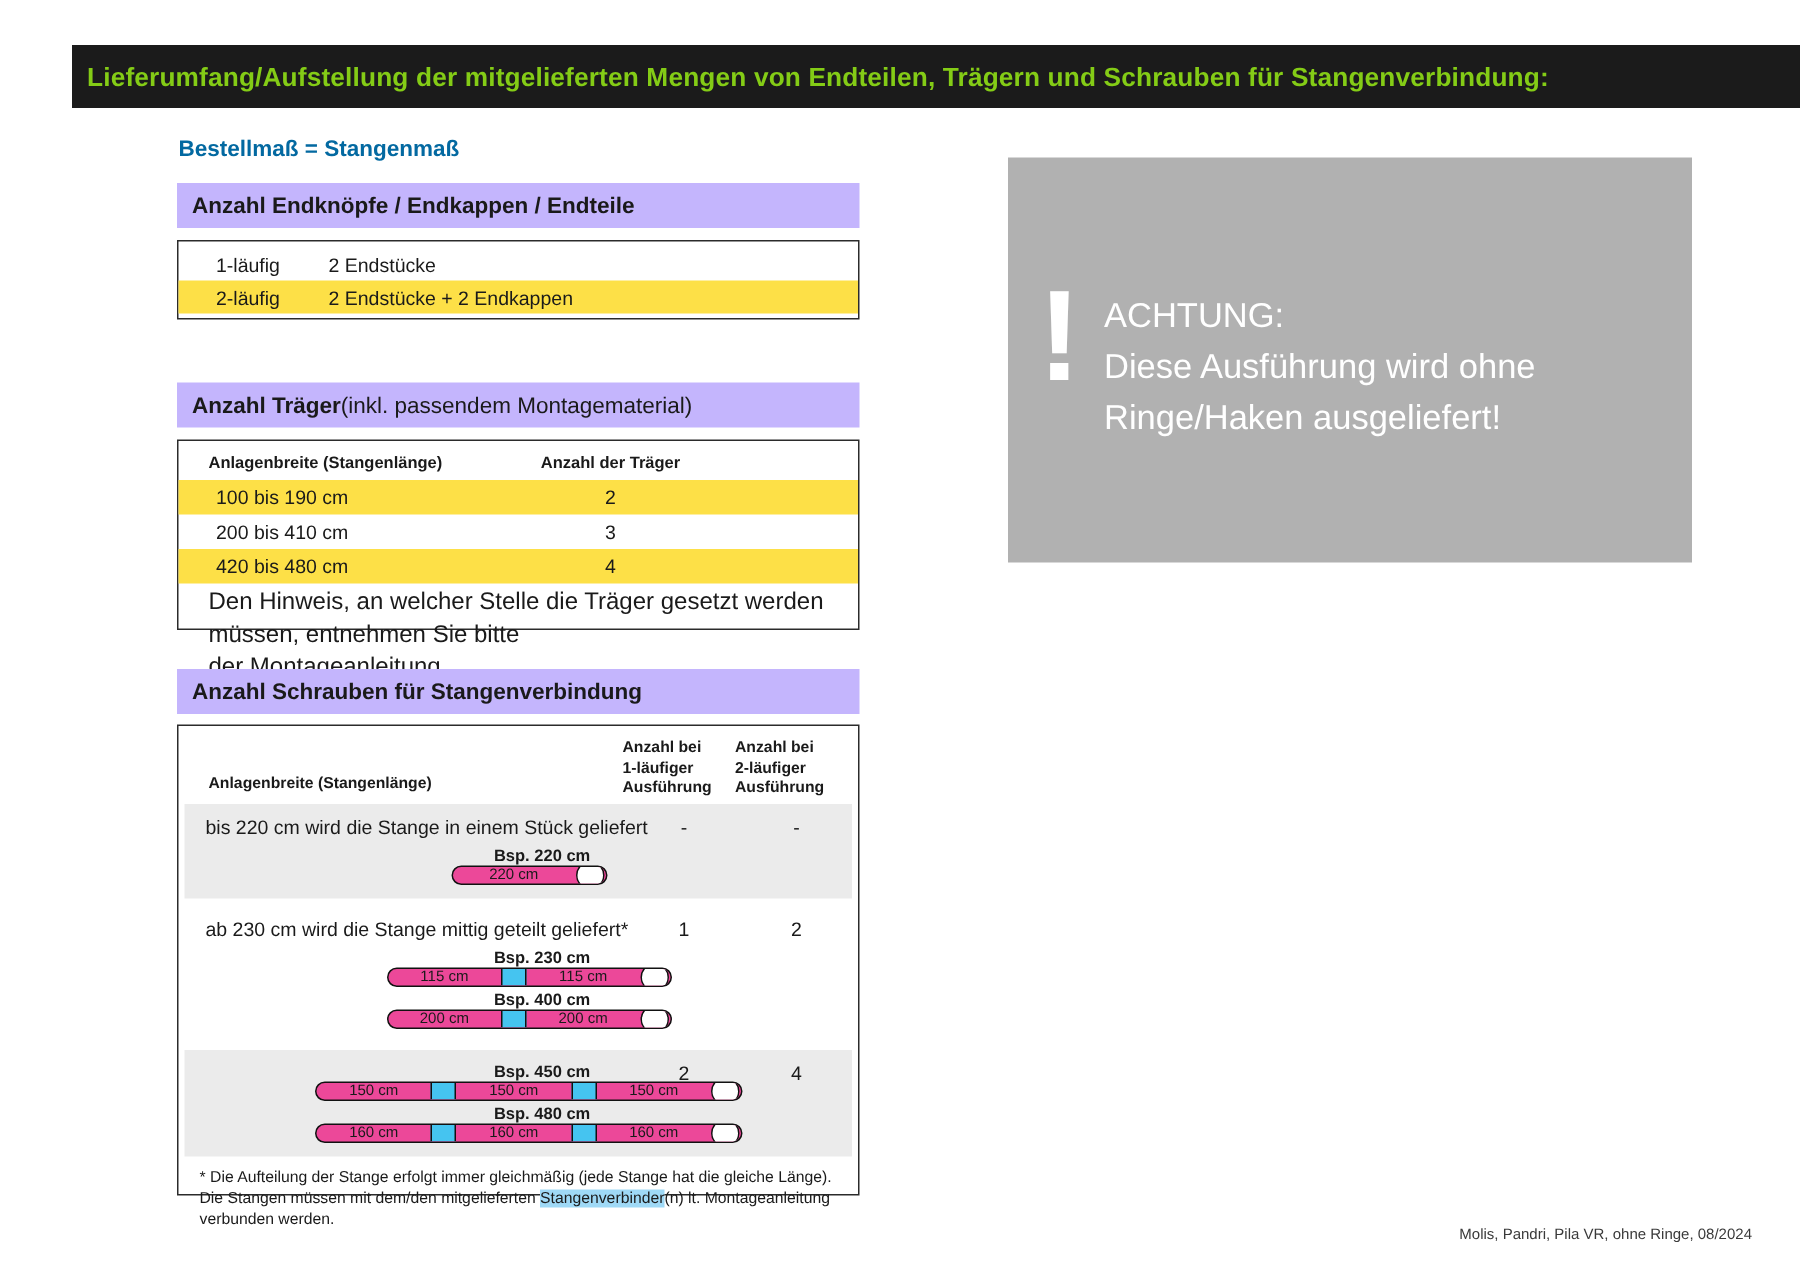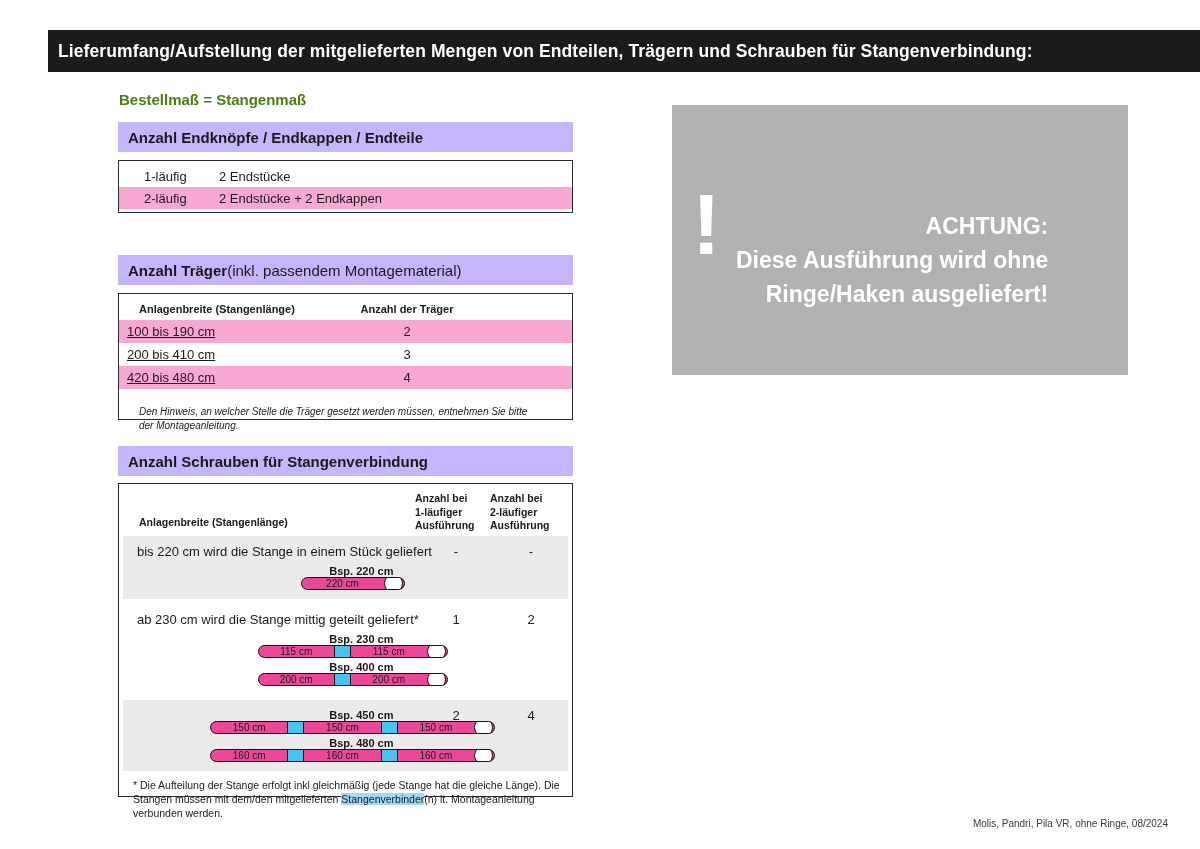--- a/index.html
+++ b/index.html
@@ -2,51 +2,51 @@
 <html><head>
 <meta charset="utf-8">
 <style>
   html,body{margin:0;padding:0;}
   body{
     width:1200px;height:849px;position:relative;background:#ffffff;
     font-family:"Liberation Sans", sans-serif;color:#1a1a1a;overflow:hidden;
   }
   .topbar{
     position:absolute;left:48px;top:30px;width:1152px;height:42px;
-    background:#1b1b1b;color:#ffffff;display:flex;align-items:center;
+    background:#1b1b1b;color:#84cc16;display:flex;align-items:center;
     box-sizing:border-box;padding-left:10px;font-weight:bold;font-size:17.5px;
     letter-spacing:0.1px;
   }
   .subtitle{
-    position:absolute;left:119px;top:91px;color:#4d7c0f;font-weight:bold;font-size:15px;
+    position:absolute;left:119px;top:91px;color:#0369a1;font-weight:bold;font-size:15px;
   }
   .sec-header{
     position:absolute;left:118px;width:455px;height:30px;background:#c4b5fd;
     display:flex;align-items:center;padding-left:10px;box-sizing:border-box;font-size:15px;
   }
   .sec-header .bold{font-weight:bold;}
   .s1{top:122px}.s2{top:255px}.s3{top:446px}
   .box{
     position:absolute;left:118px;width:455px;background:#fff;
     border:1px solid #2b2b2b;box-sizing:border-box;
   }
   
   .t1{top:160px;height:53px;padding-top:4px;}
   .t1row{height:22px;display:flex;align-items:center;font-size:13px;}
   .t1row .lbl{margin-left:25px;width:75px;}
-  .striped{background:#f9a8d4;}
+  .striped{background:#fde047;}
   
   .t2{top:293px;height:127px;}
   .t2 .thead{position:relative;height:26px;font-size:11px;font-weight:bold;}
   .t2 .h1{position:absolute;left:20px;top:9px;}
   .t2 .h2{position:absolute;left:238px;width:100px;text-align:center;top:9px;}
   .t2row{height:23px;position:relative;display:flex;align-items:center;font-size:13px;}
-  .t2row .rng{margin-left:8px;text-decoration:underline;}
+  .t2row .rng{margin-left:25px;}
   .t2row .cnt{position:absolute;left:238px;width:100px;text-align:center;}
-  .t2 .note{font-size:10px;line-height:1.35;padding:16px 20px 0 20px;white-space:pre-line;font-style:italic;}
+  .t2 .note{font-size:16px;line-height:1.35;padding:2px 20px 0 20px;white-space:pre-line;}
   
   .t3{top:483px;height:314px;}
   .t3 .thead{position:relative;height:52px;font-size:10.5px;font-weight:bold;}
   .t3 .h-left{position:absolute;left:20px;bottom:8px;}
   .hcol{position:absolute;top:8px;width:74px;text-align:left;line-height:1.3;white-space:pre-line;}
   .hc1{left:296px}.hc2{left:371px}
   .block{position:relative;margin:0 4px 5px 4px;padding:6px 0 6px 0;}
   .block.gray{background:#ebebeb;}
   .btext{font-size:13px;margin-left:14px;height:20px;line-height:20px;}
   .block .cnt{position:absolute;top:8px;width:60px;text-align:center;font-size:13px;}
@@ -61,22 +61,22 @@
   .conn{width:15px;align-self:stretch;background:#45c4f0;
     border-left:1.5px solid #111;border-right:1.5px solid #111;flex:none;}
   .knob{width:19px;height:19px;border:1.5px solid #111;border-radius:50%;
     flex:none;box-sizing:border-box;margin-right:1px;background:#fff;}
   .w1{width:104px}.w2{width:190px}.w3{width:285px}
   .footnote{font-size:10.5px;line-height:1.35;margin:7px 14px 0 14px;width:428px;}
   .footnote .hl{background:#9fd9f6;}
   
   .warnbox{position:absolute;left:672px;top:105px;width:456px;height:270px;background:#b1b1b1;}
   .warn-mark{position:absolute;left:20px;top:70px;font-size:86px;font-weight:bold;color:#fff;}
-  .warn-text{position:absolute;left:64px;top:104px;font-size:23px;line-height:34px;
-    font-weight:bold;color:#fff;white-space:pre-line;text-align:right;}
+  .warn-text{position:absolute;left:64px;top:88px;font-size:23px;line-height:34px;
+    font-weight:normal;color:#fff;white-space:pre-line;}
   .footer{position:absolute;top:818px;right:32px;font-size:10px;color:#3a3a3a;}
 </style>
 </head>
 <body>
 
 <div class="topbar">
   <span>Lieferumfang/Aufstellung der mitgelieferten Mengen von Endteilen, Trägern und Schrauben für Stangenverbindung:</span>
 </div>
 
 <div class="subtitle">Bestellmaß = Stangenmaß</div>
@@ -192,21 +192,21 @@
         <span class="conn"></span>
         <span class="seg">160 cm</span>
         <span class="conn"></span>
         <span class="seg">160 cm</span>
         <span class="knob"></span>
       </div>
     </div>
   </div>
 
   <div class="footnote">
-    <span>* Die Aufteilung der Stange erfolgt inkl gleichmäßig (jede Stange hat die gleiche Länge). Die Stangen müssen mit dem/den mitgelieferten </span><span class="hl">Stangenverbinder</span><span>(n) lt. Montageanleitung verbunden werden.</span>
+    <span>* Die Aufteilung der Stange erfolgt immer gleichmäßig (jede Stange hat die gleiche Länge). Die Stangen müssen mit dem/den mitgelieferten </span><span class="hl">Stangenverbinder</span><span>(n) lt. Montageanleitung verbunden werden.</span>
   </div>
 </div>
 
 <div class="warnbox">
   <span class="warn-mark">!</span>
   <div class="warn-text">ACHTUNG:
 Diese Ausführung wird ohne
 Ringe/Haken ausgeliefert!</div>
 </div>
 

